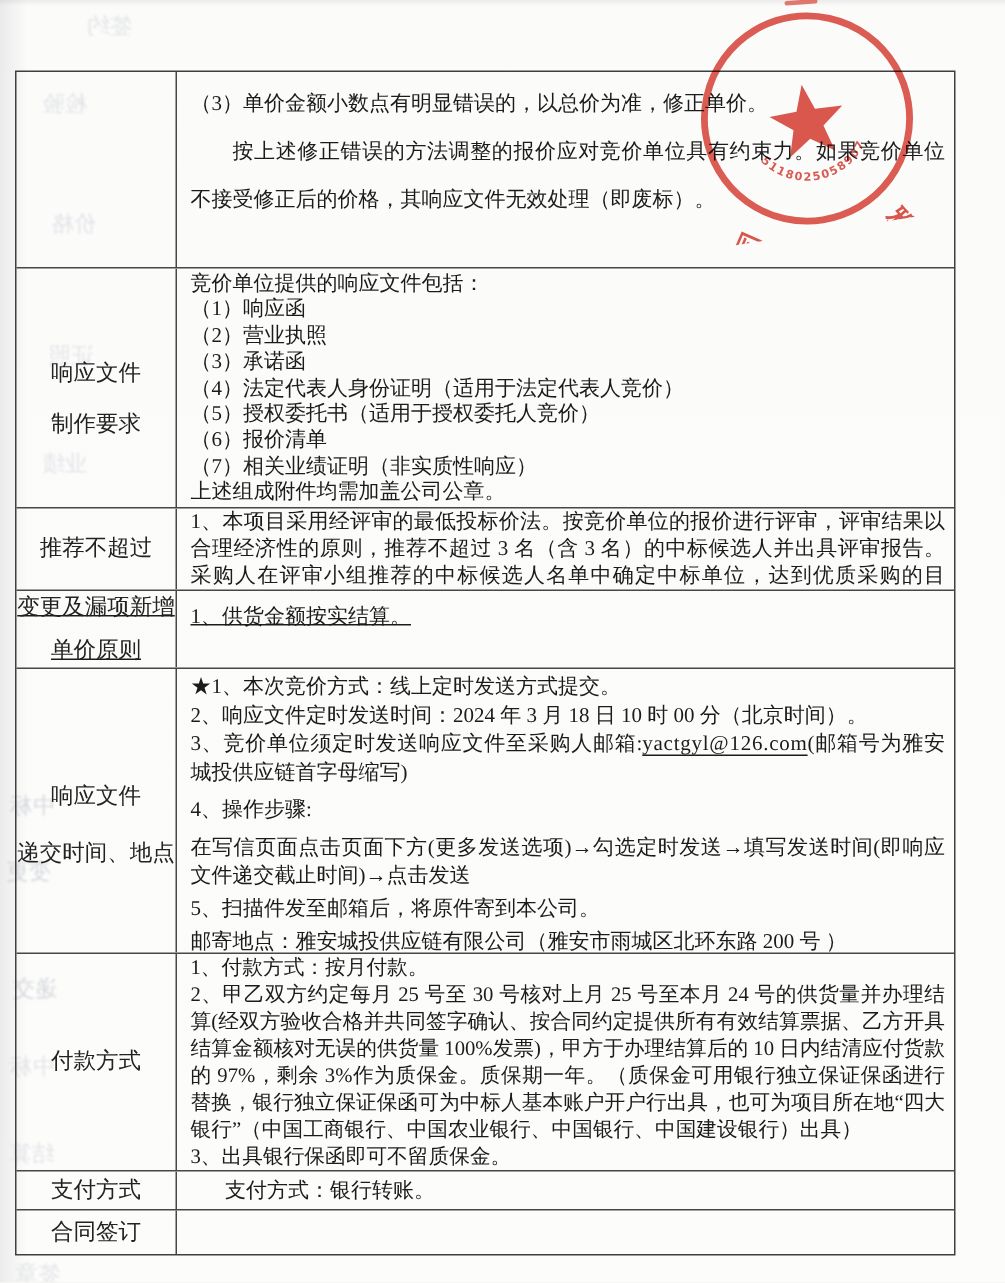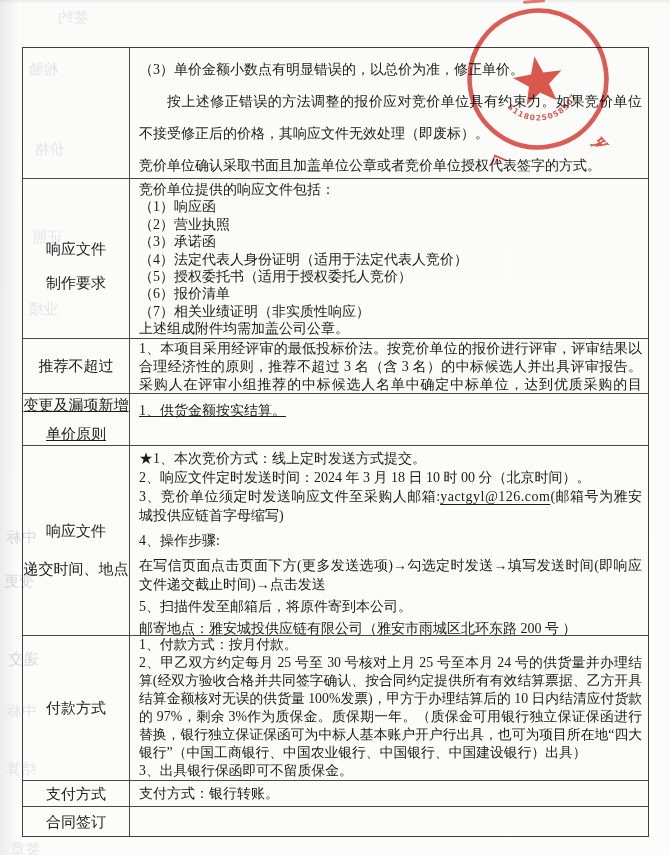--- a/index.html
+++ b/index.html
@@ -19,21 +19,21 @@
     background:linear-gradient(90deg,rgba(90,90,100,.10),rgba(90,90,100,0));
     pointer-events:none;
   }
   .scan-edge-top{
     position:absolute;left:0;top:0;width:670px;height:4px;
     background:linear-gradient(180deg,rgba(120,120,140,.12),rgba(120,120,140,0));
     pointer-events:none;
   }
   
   .doc-table{
-    position:absolute;left:22px;top:47px;width:625px;
+    position:absolute;left:10px;top:47px;width:625px;
     border:1px solid #3f3f3f;
     background:transparent;
   }
   .t-row{display:flex;overflow:hidden;}
   .t-row + .t-row{border-top:1px solid #474747;}
   .cell-label{
     width:106px;flex:0 0 106px;
     border-right:1px solid #474747;
     display:flex;align-items:center;justify-content:center;
     text-align:center;
@@ -63,21 +63,21 @@
   .r4{height:189px;}
   .r4 .cell-content{padding-top:3px;}
   .r4 .cell-content p{line-height:19px;text-align:justify;}
   .r4 .cell-content p.gap{margin-top:6px;}
   .r4 .cell-content p.gap-sm{margin-top:3px;}
   .r4 .cell-label{padding-top:18px;}
   .r4 .cell-label .label-text{line-height:38px;}
   .r5{height:144px;}
   .r5 .cell-content{font-size:13.8px;}
   .r5 .cell-content p{line-height:18px;text-align:justify;}
-  .r6{height:25px;}
+  .r6{height:25px;gap:23px;}
   .r6 .cell-content{display:flex;align-items:center;}
   .r7{height:29px;align-items:center;}
   .r7 .cell-content{display:flex;align-items:center;font-size:13.2px;white-space:nowrap;}
   .email{text-decoration:underline;text-underline-offset:3px;font-family:"Liberation Serif",serif;letter-spacing:.5px;}
   
   .stamp{
     position:absolute;left:462px;top:3px;width:152px;height:152px;
     transform:rotate(-9deg);
     mix-blend-mode:multiply;opacity:.92;
     pointer-events:none;
@@ -117,21 +117,20 @@
 
   <div class="doc-table">
 
     <div class="t-row r0">
       <div class="cell-label">
         <span class="label-text"></span>
       </div>
       <div class="cell-content">
         <p>（3）单价金额小数点有明显错误的，以总价为准，修正单价。</p>
         <p class="indent2">按上述修正错误的方法调整的报价应对竞价单位具有约束力。如果竞价单位不接受修正后的价格，其响应文件无效处理（即废标）。</p>
-        <p>竞价单位确认采取书面且加盖单位公章或者竞价单位授权代表签字的方式。</p>
       </div>
     </div>
 
     <div class="t-row r1">
       <div class="cell-label label-top">
         <span class="label-text">响应文件
 制作要求</span>
       </div>
       <div class="cell-content">
         <p>竞价单位提供的响应文件包括：</p>

